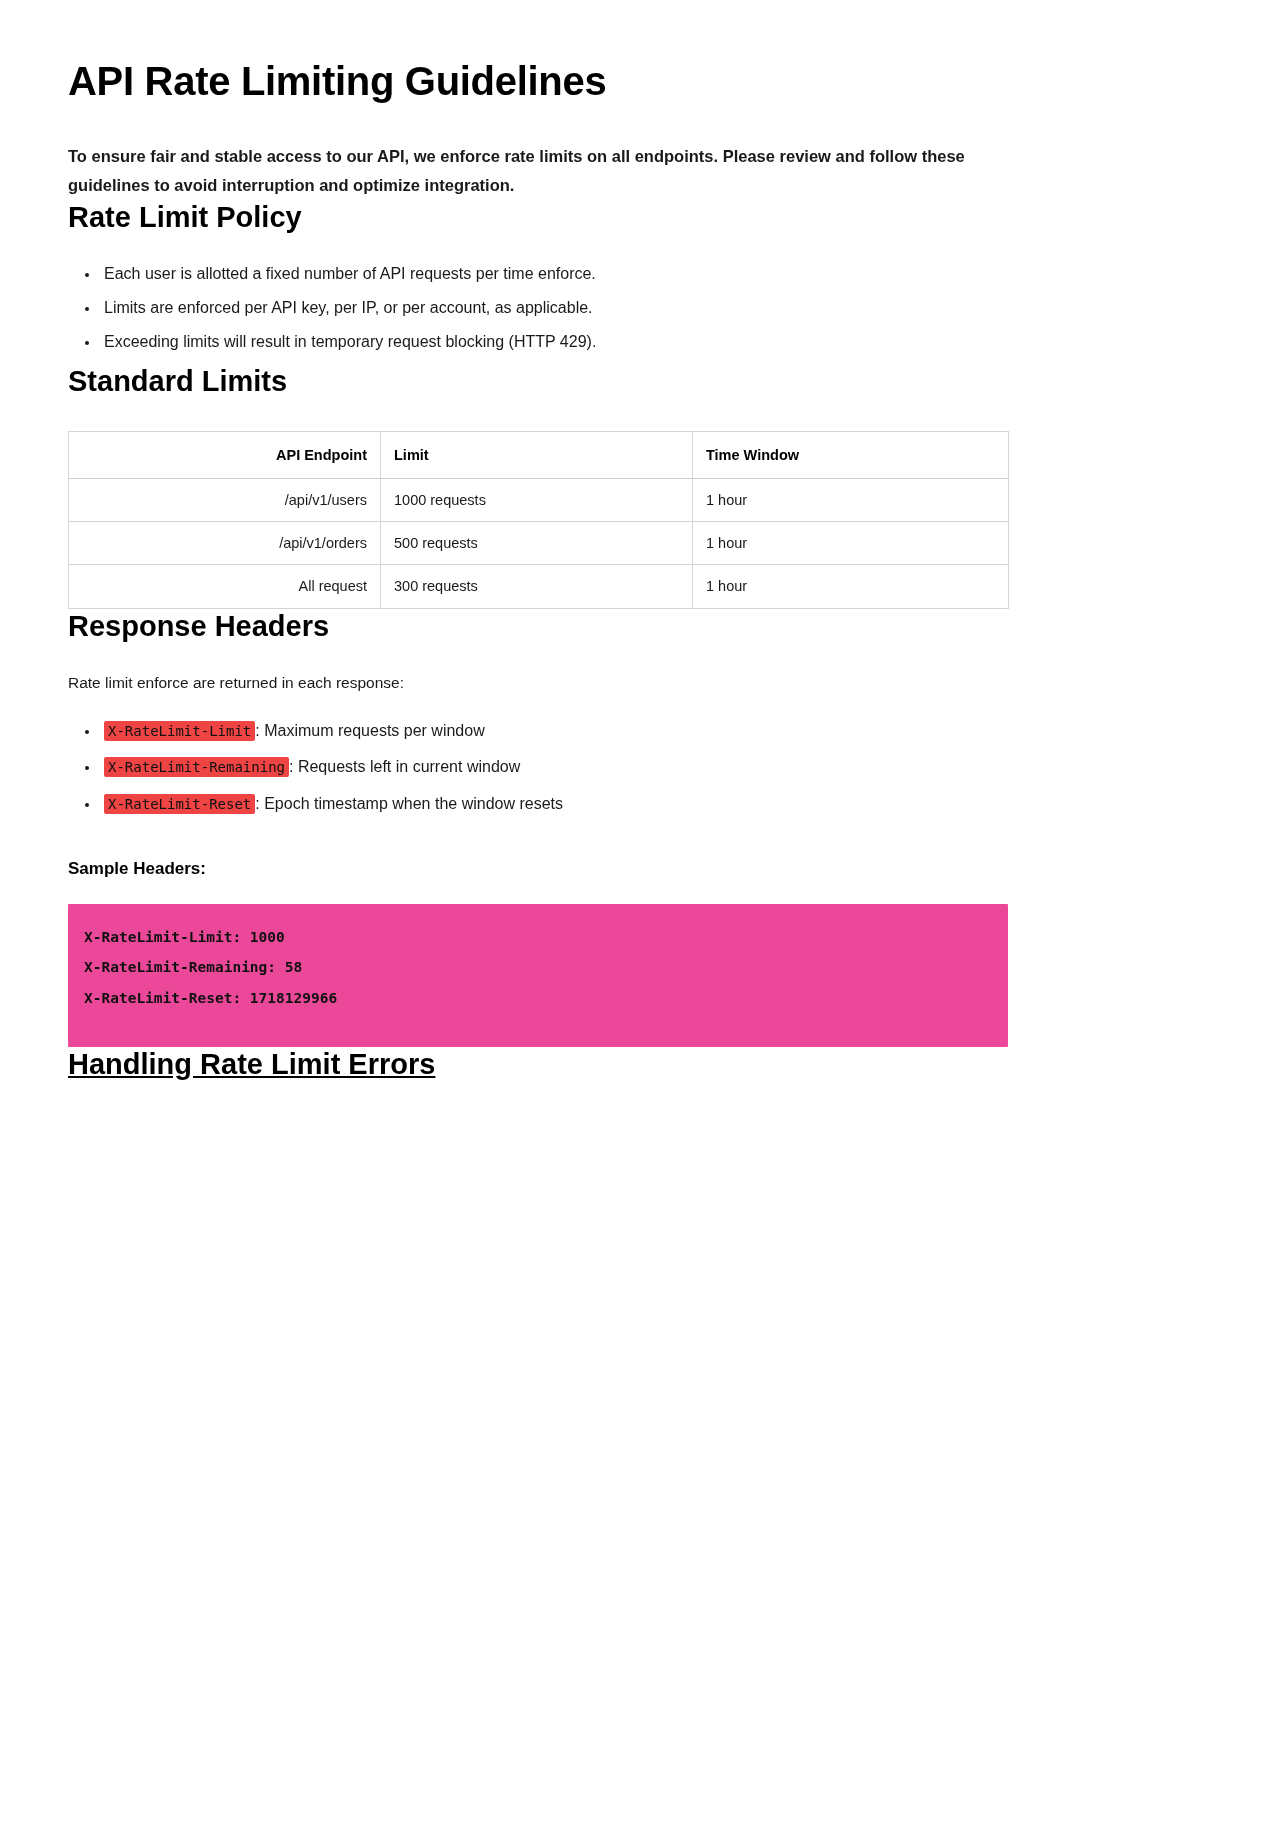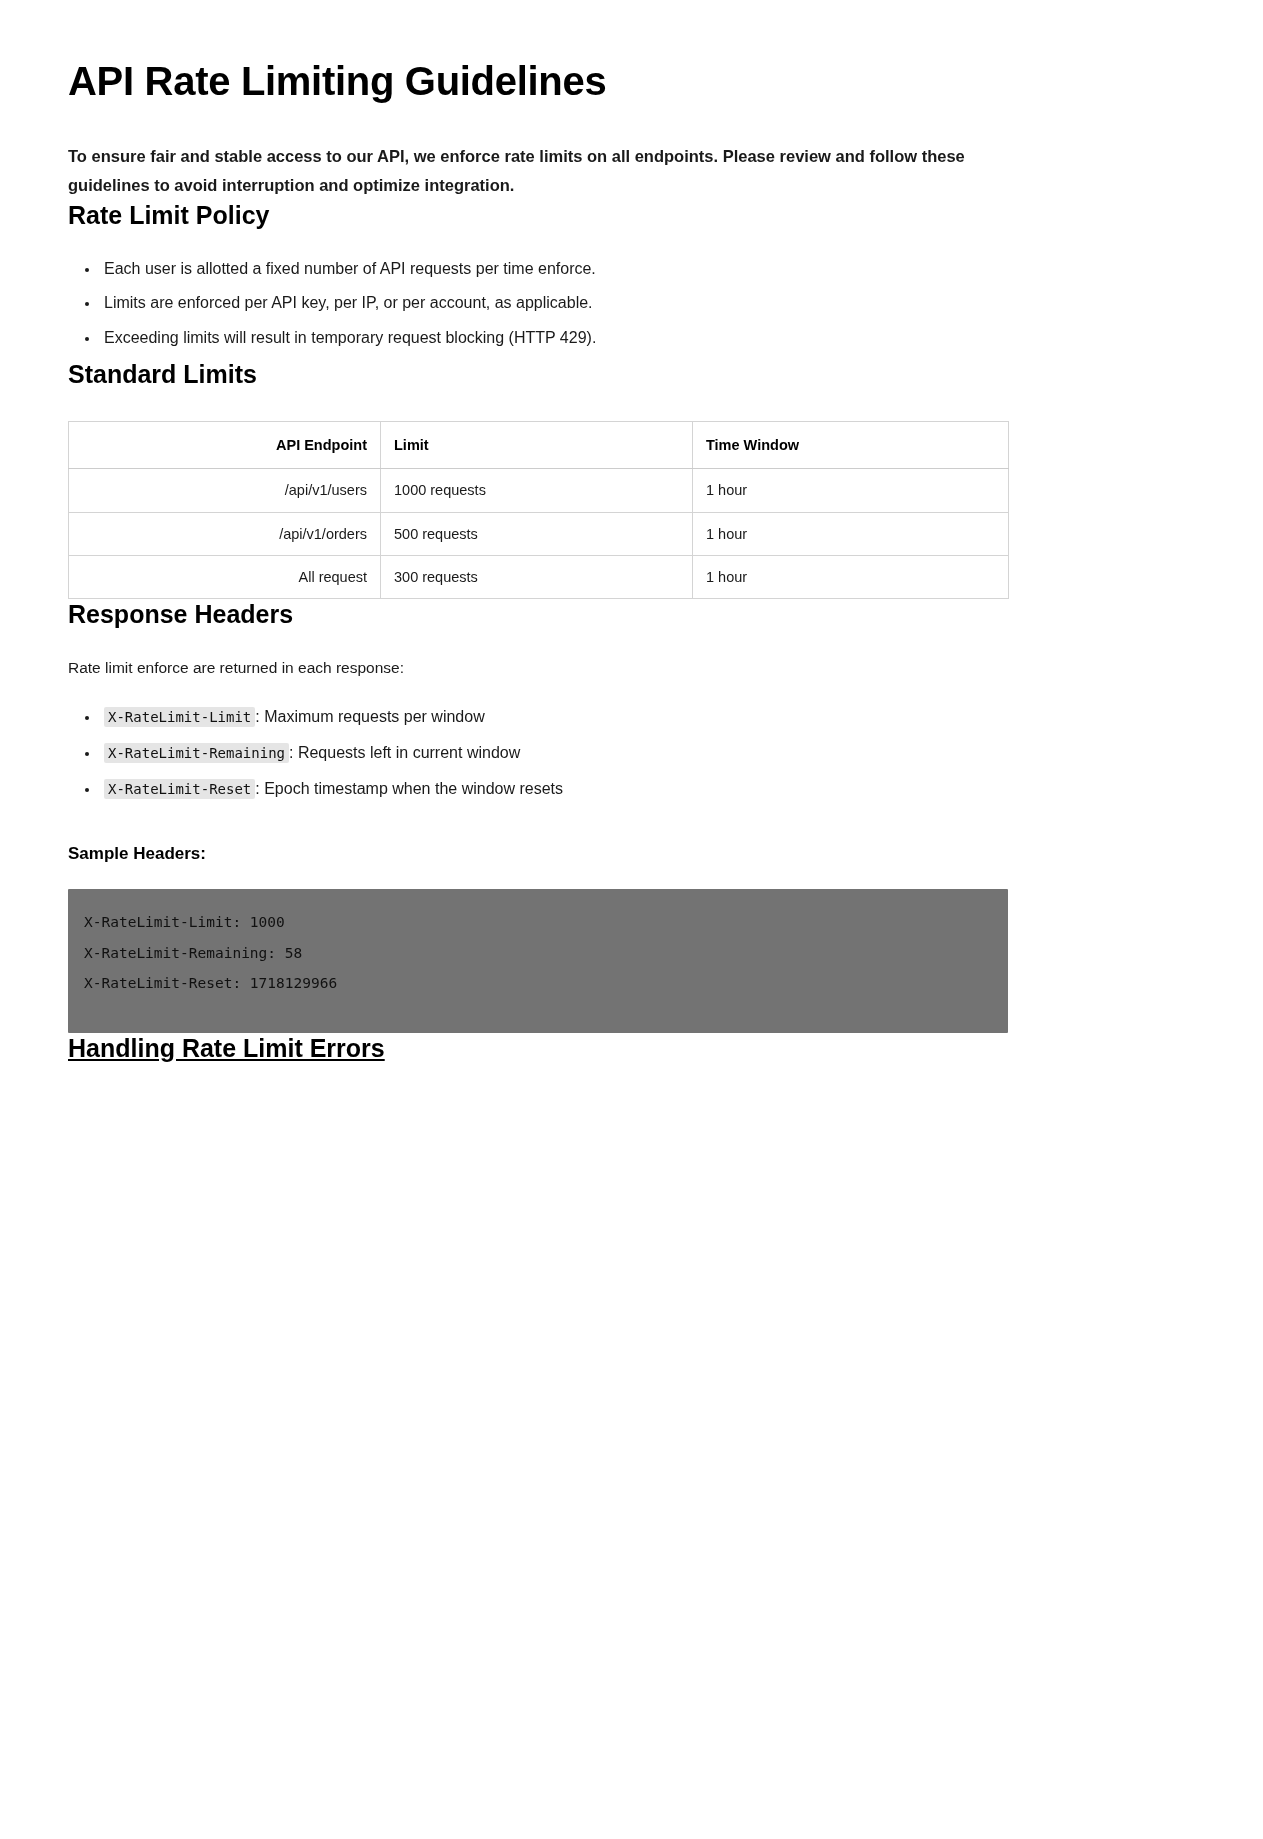--- a/index.html
+++ b/index.html
@@ -38,21 +38,21 @@
   p.intro {
     font-size: 16.5px;
     line-height: 1.75;
     color: #1a1a1a;
     margin: 38px 0 0 0;
     max-width: 930px;
     font-weight: bold;
   }
 
   h2.section {
-    font-size: 25px;
+    font-size: 29px;
     line-height: 1.2;
     font-weight: bold;
     color: #000000;
     margin: 0;
   }
   .sec-gap-1 { margin-top: 58px; }
   .sec-gap-2 { margin-top: 62px; }
   .sec-gap-3 { margin-top: 64px; }
   .sec-gap-4 { margin-top: 72px; text-decoration: underline; }
 
@@ -121,41 +121,42 @@
     line-height: 1.7;
     color: #1a1a1a;
     margin: 0 0 9px 0;
     padding-left: 4px;
   }
   ul.header-list li::marker { font-size: 14px; }
 
   code.inline {
     font-family: "DejaVu Sans Mono", "Liberation Mono", monospace;
     font-size: 14px;
-    background: #e5e5e5;
+    background: #ef4444;
     color: #111111;
     padding: 2px 4px;
     border-radius: 2px;
     white-space: pre;
   }
 
   h3.subhead {
     font-size: 17px;
     font-weight: bold;
     color: #000000;
     margin: 42px 0 0 0;
   }
 
   pre.codeblock {
     box-sizing: border-box;
     width: 940px;
-    background: #737373;
+    background: #ec4899;
     margin: 25px 0 0 0;
     padding: 18px 0 34px 0;
     border-radius: 1px;
+    font-weight: bold;
   }
   pre.codeblock .line {
     font-family: "DejaVu Sans Mono", "Liberation Mono", monospace;
     font-size: 14.5px;
     line-height: 2.1;
     color: #111111;
     white-space: pre;
     padding: 0 16px;
     margin: 0;
   }

